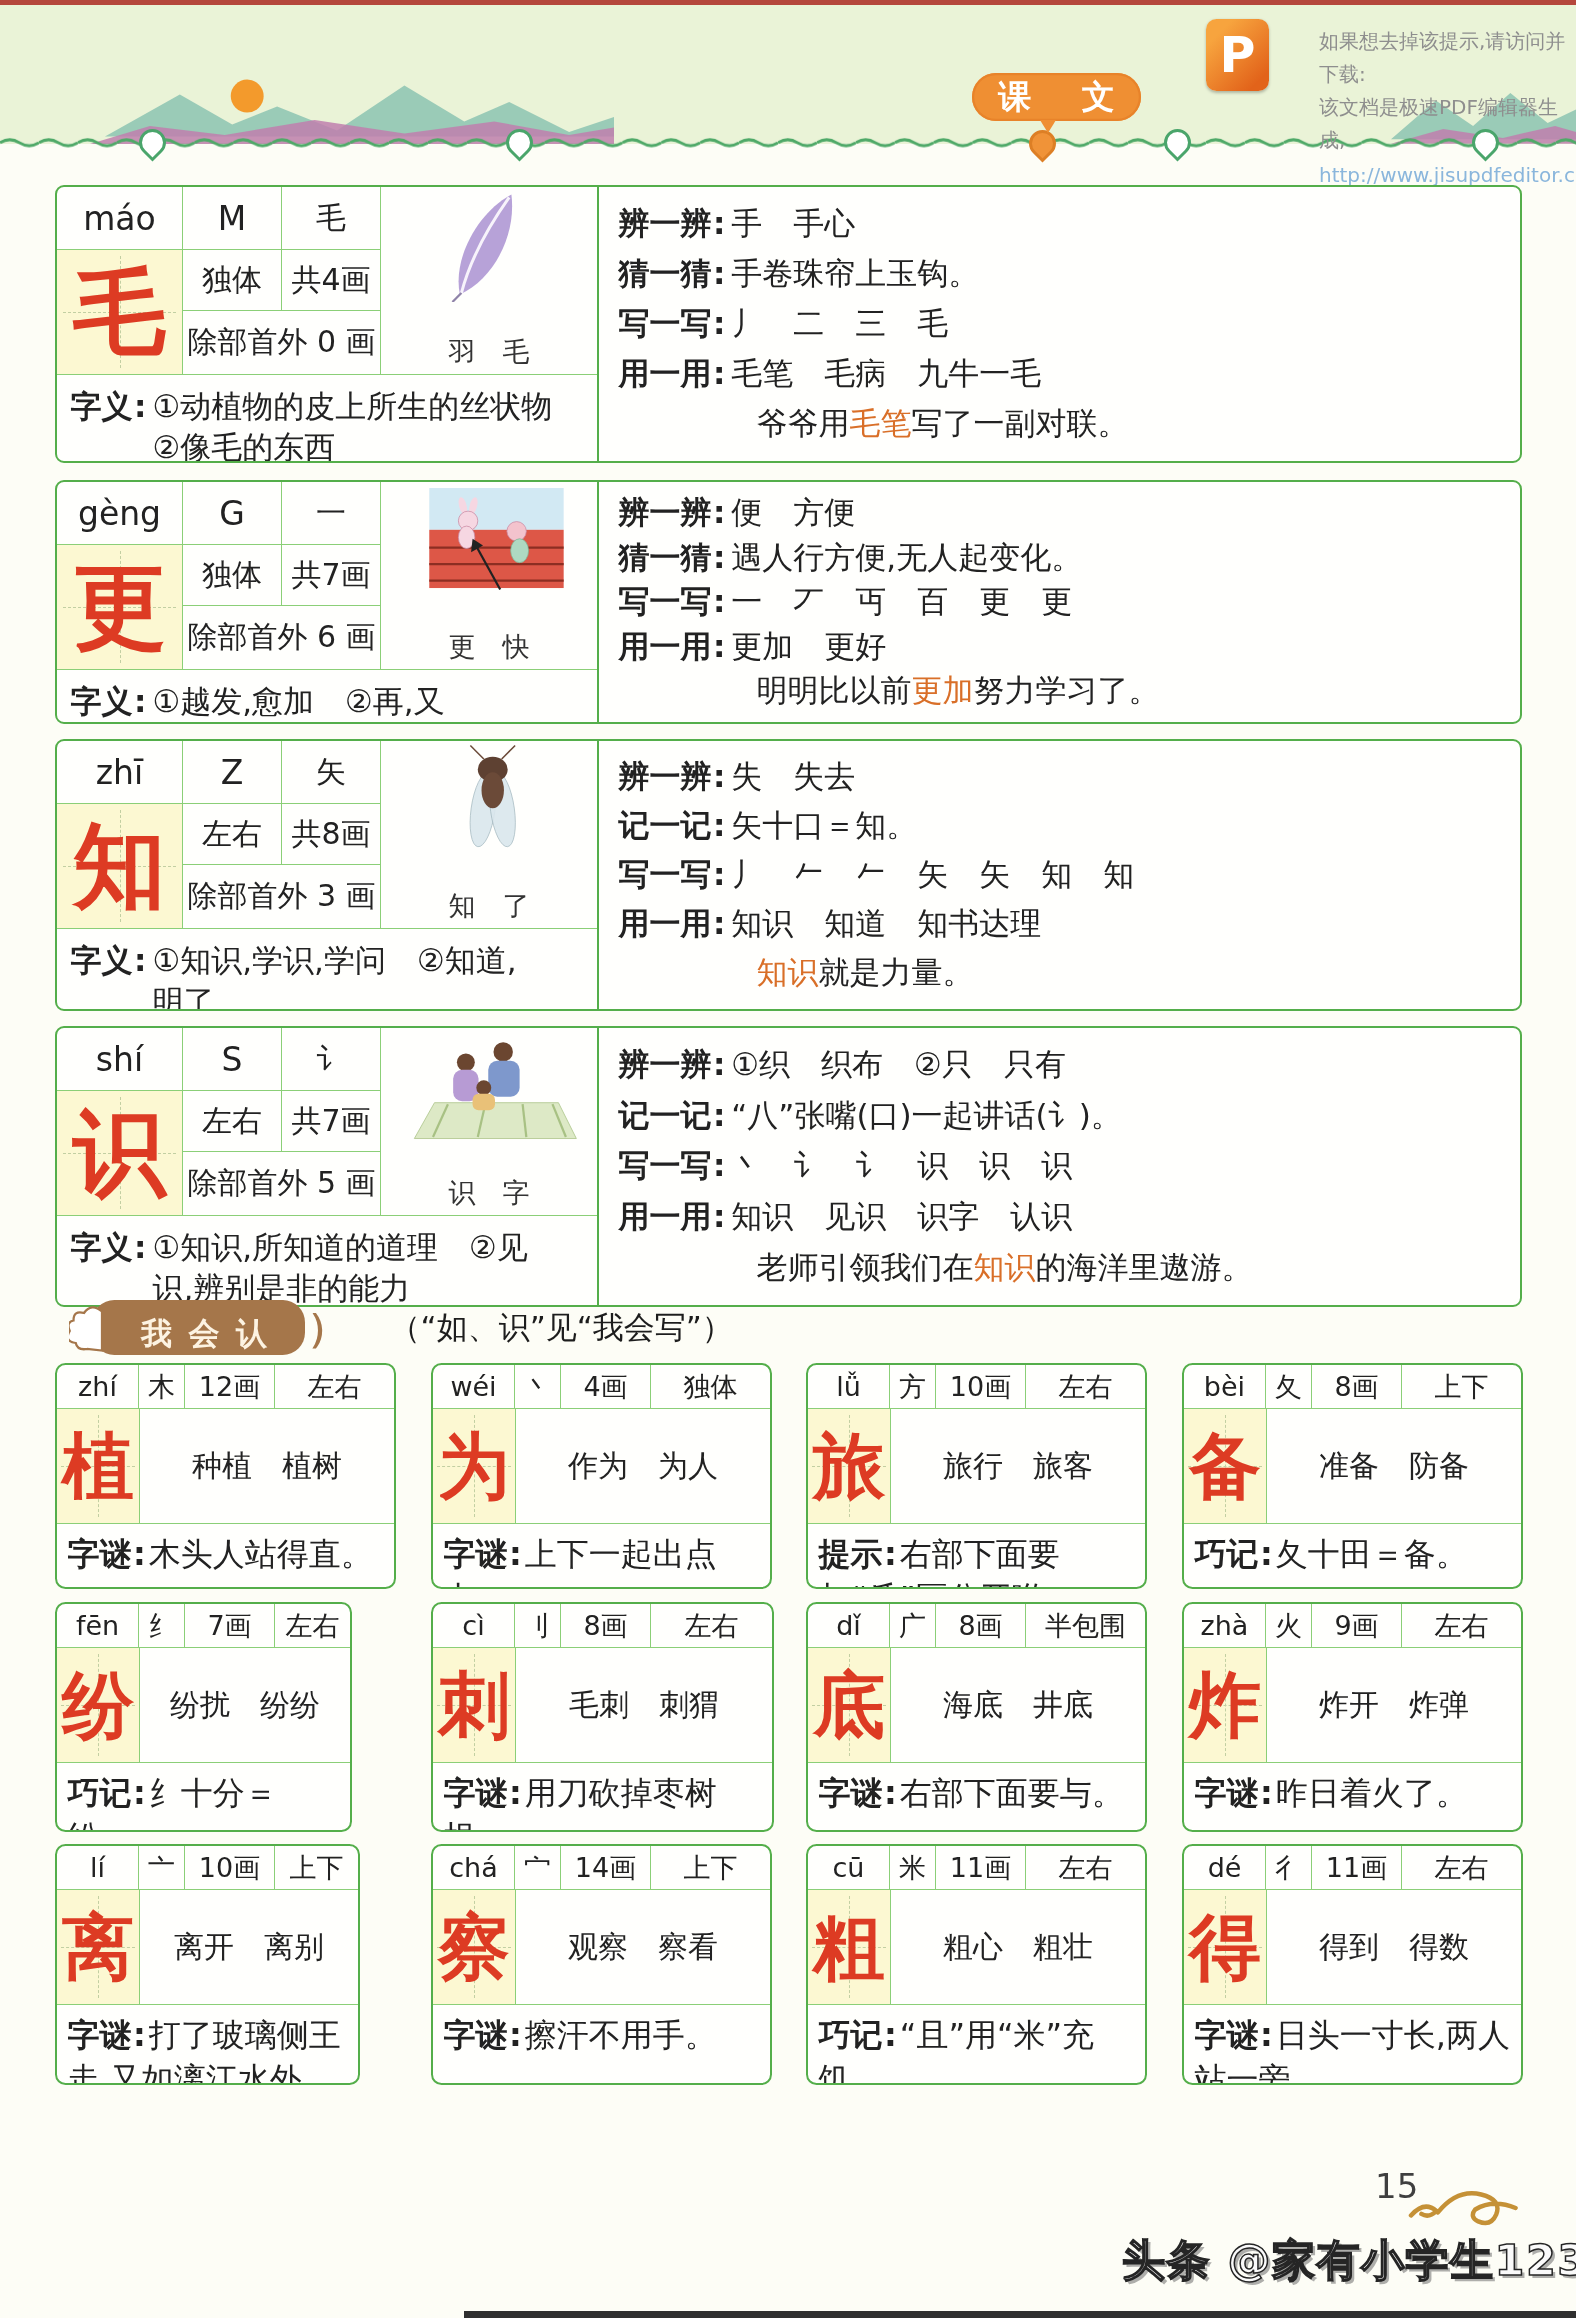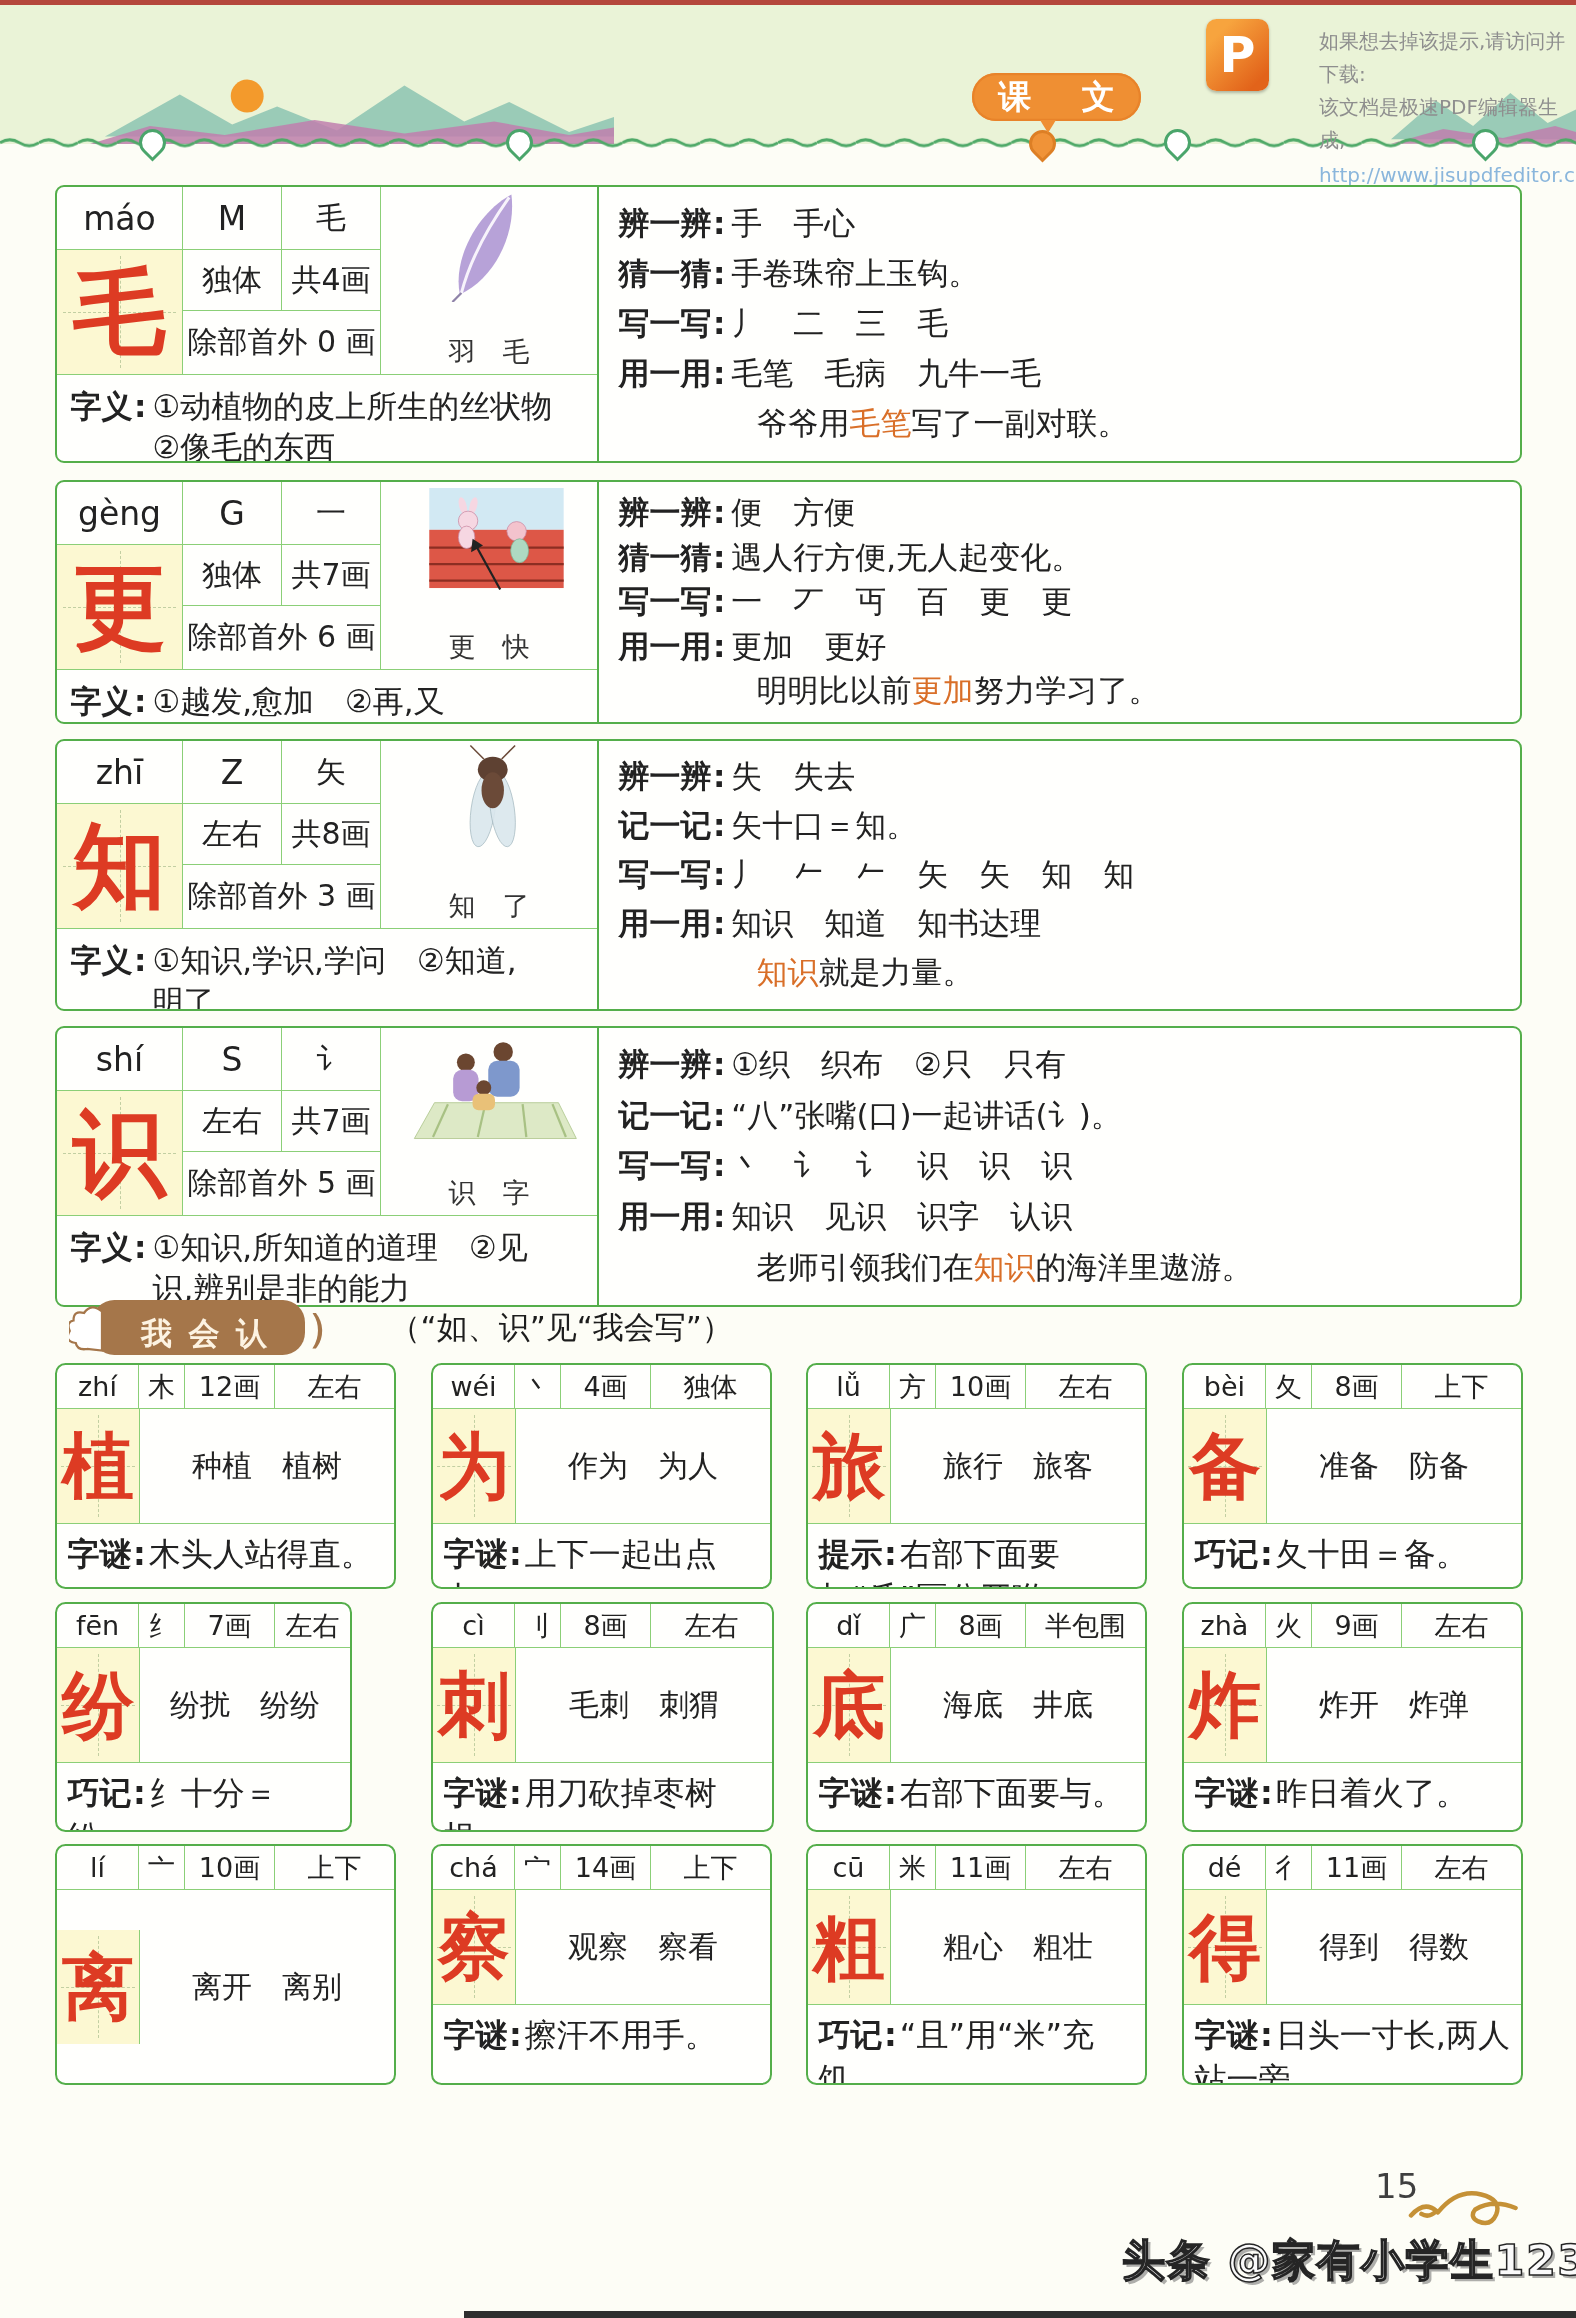--- a/index.html
+++ b/index.html
@@ -509,21 +509,21 @@
       <div class="charcell small">
         <span class="hanzi-s">炸</span>
       </div>
       <div class="sc-words">炸开　炸弹</div>
     </div>
     <div class="sc-hint">
       <span class="lbl">字谜</span><span>昨日着火了。</span>
     </div>
   </article>
 
-  <article class="smallcard" style="left: 55px; top: 1844px; width: 341px; height: 241px; gap: 40px;">
+  <article class="smallcard" style="left: 55px; top: 1844px; width: 305px; height: 241px;">
     <div class="sc-head">
       <div class="sc-cell">lí</div>
       <div class="sc-cell">亠</div>
       <div class="sc-cell">10画</div>
       <div class="sc-cell">上下</div>
     </div>
     <div class="sc-mid">
       <div class="charcell small">
         <span class="hanzi-s">离</span>
       </div>

